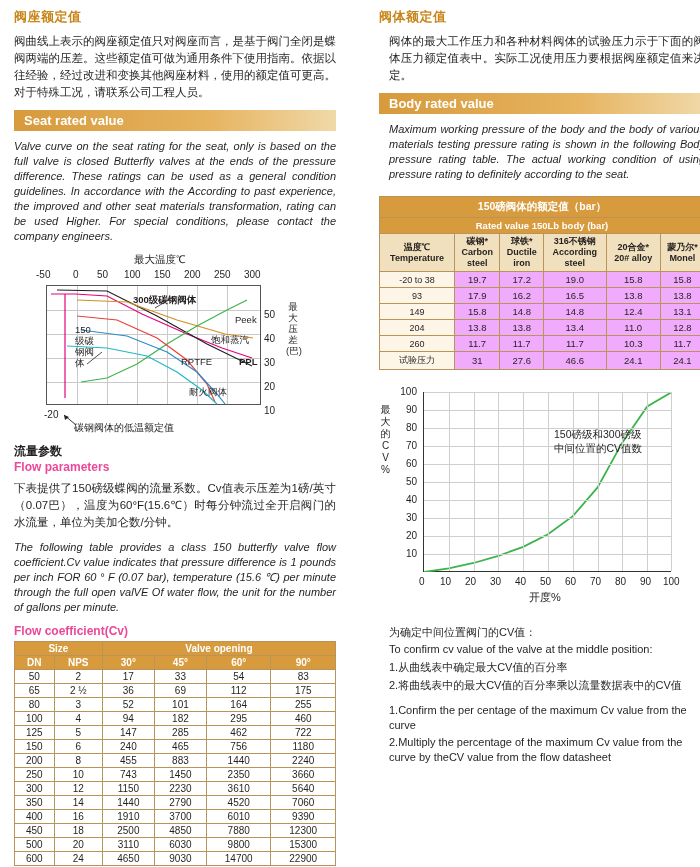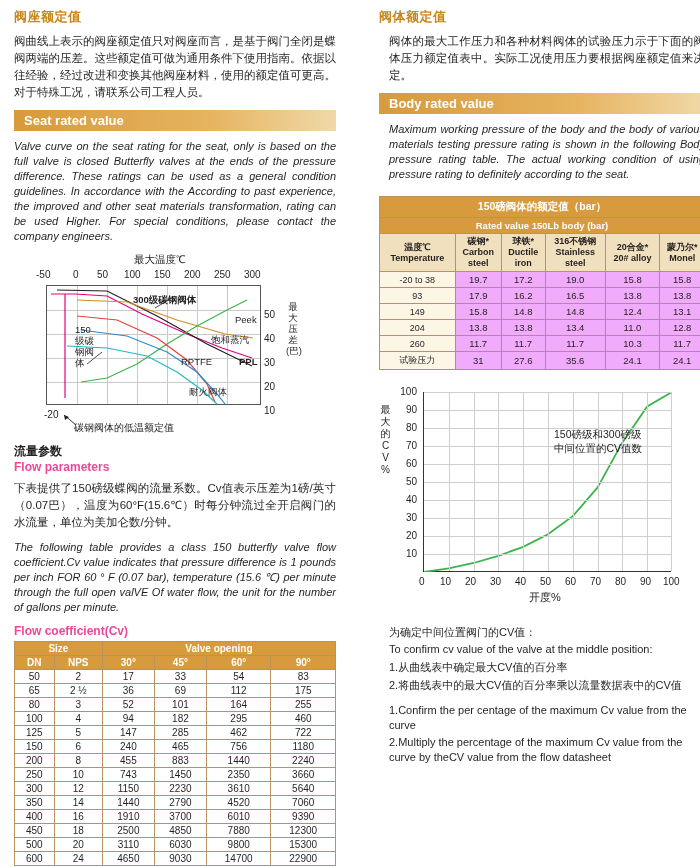--- a/index.html
+++ b/index.html
@@ -351,21 +351,21 @@
               <span style="display:block">Carbon</span>
               <span style="display:block">steel</span>
             </th>
         <th class="colh">
               <span style="display:block">球铁*</span>
               <span style="display:block">Ductile</span>
               <span style="display:block">iron</span>
             </th>
         <th class="colh">
               <span style="display:block">316不锈钢</span>
-              <span style="display:block">Stainless</span>
+              <span style="display:block">According</span>
               <span style="display:block">steel</span>
             </th>
         <th class="colh">
               <span style="display:block">20合金*</span>
               <span style="display:block">20# alloy</span>
             </th>
         <th class="colh">
               <span style="display:block">蒙乃尔*</span>
               <span style="display:block">Monel</span>
             </th>
@@ -407,21 +407,21 @@
             <td>11.7</td>
             <td>11.7</td>
             <td>11.7</td>
             <td>10.3</td>
             <td>11.7</td>
           </tr>
       <tr>
             <td class="rowh">试验压力</td>
             <td>31</td>
             <td>27.6</td>
-            <td>35.6</td>
+            <td>46.6</td>
             <td>24.1</td>
             <td>24.1</td>
           </tr>
     </tbody>
       </table>
 
     <div class="cv-chart">
       <div class="cv-ylab">
           <span style="display:block">最</span>
           <span style="display:block">大</span>

